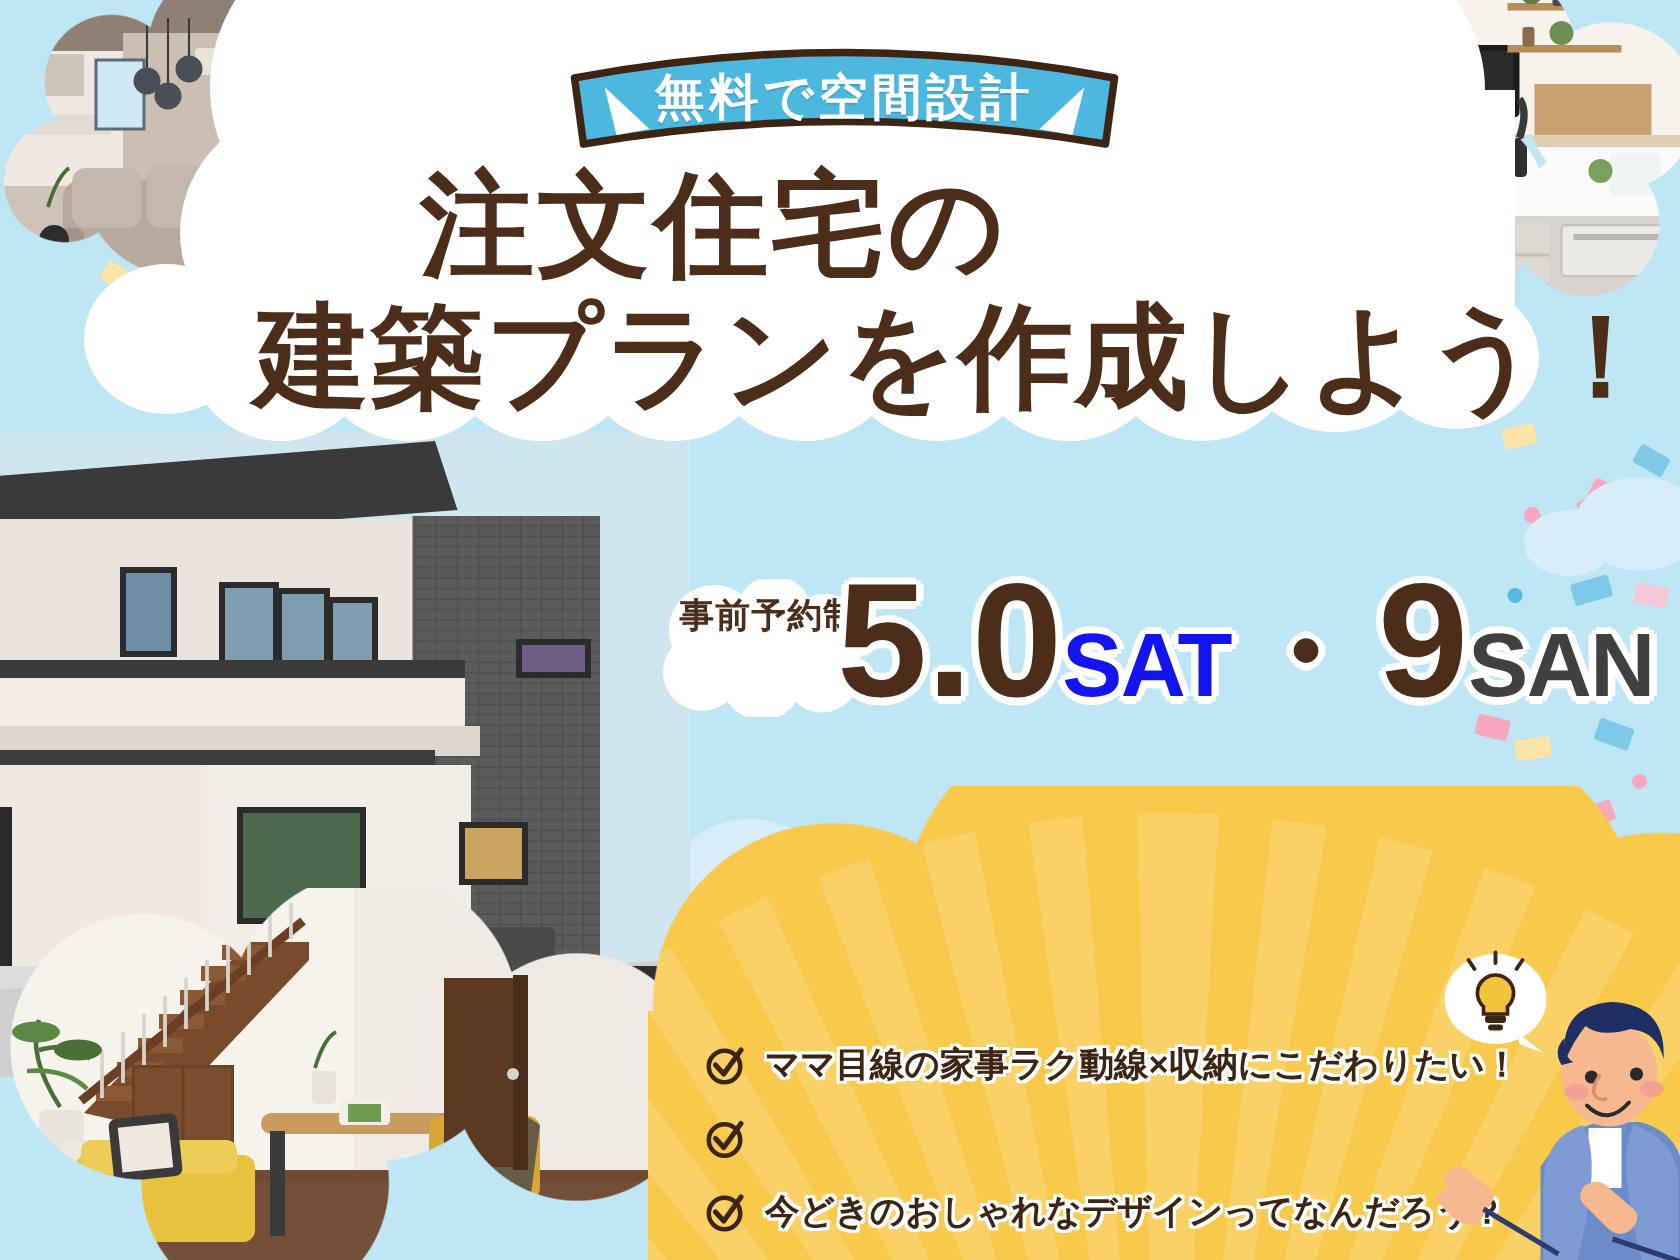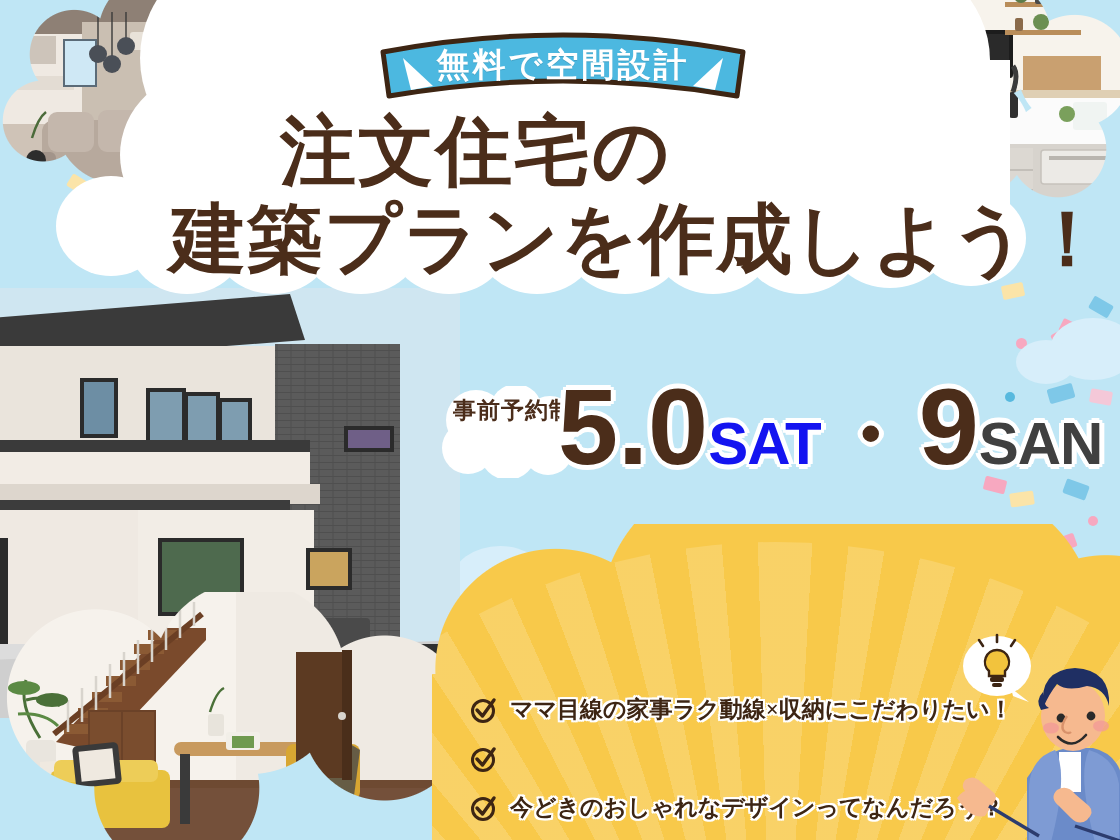--- a/index.html
+++ b/index.html
@@ -141,21 +141,21 @@
       rgba(255,255,255,.16) 0deg 3.2deg, rgba(255,255,255,0) 3.2deg 6.4deg);
   }
   #yp-sub{
     position:absolute;left:0;top:60px;width:100%;text-align:center;
     font-size:41px;font-weight:bold;color:#4b2d1a;letter-spacing:1px;white-space:nowrap;
     text-shadow:
        3px 0 0 #fff,-3px 0 0 #fff,0 3px 0 #fff,0 -3px 0 #fff,
        3px 3px 0 #fff,-3px 3px 0 #fff,3px -3px 0 #fff,-3px -3px 0 #fff,
        4px 0 0 #fff,-4px 0 0 #fff,0 4px 0 #fff,0 -4px 0 #fff;
   }
-  #bullets{position:absolute;left:38px;top:165px;width:520px;font-family:Liberation Serif, serif;}
+  #bullets{position:absolute;left:38px;top:165px;width:520px;}
   .bullet{display:flex;align-items:center;height:41px;margin-bottom:8px;}
   .chk{width:28px;height:28px;flex:0 0 28px;margin-right:12px;}
   .bullet-label{
     font-size:23px;font-weight:bold;color:#3d2513;white-space:nowrap;letter-spacing:0px;
     text-shadow:
        2px 0 0 #fff,-2px 0 0 #fff,0 2px 0 #fff,0 -2px 0 #fff,
        2px 2px 0 #fff,-2px 2px 0 #fff,2px -2px 0 #fff,-2px -2px 0 #fff;
   }
 
   

